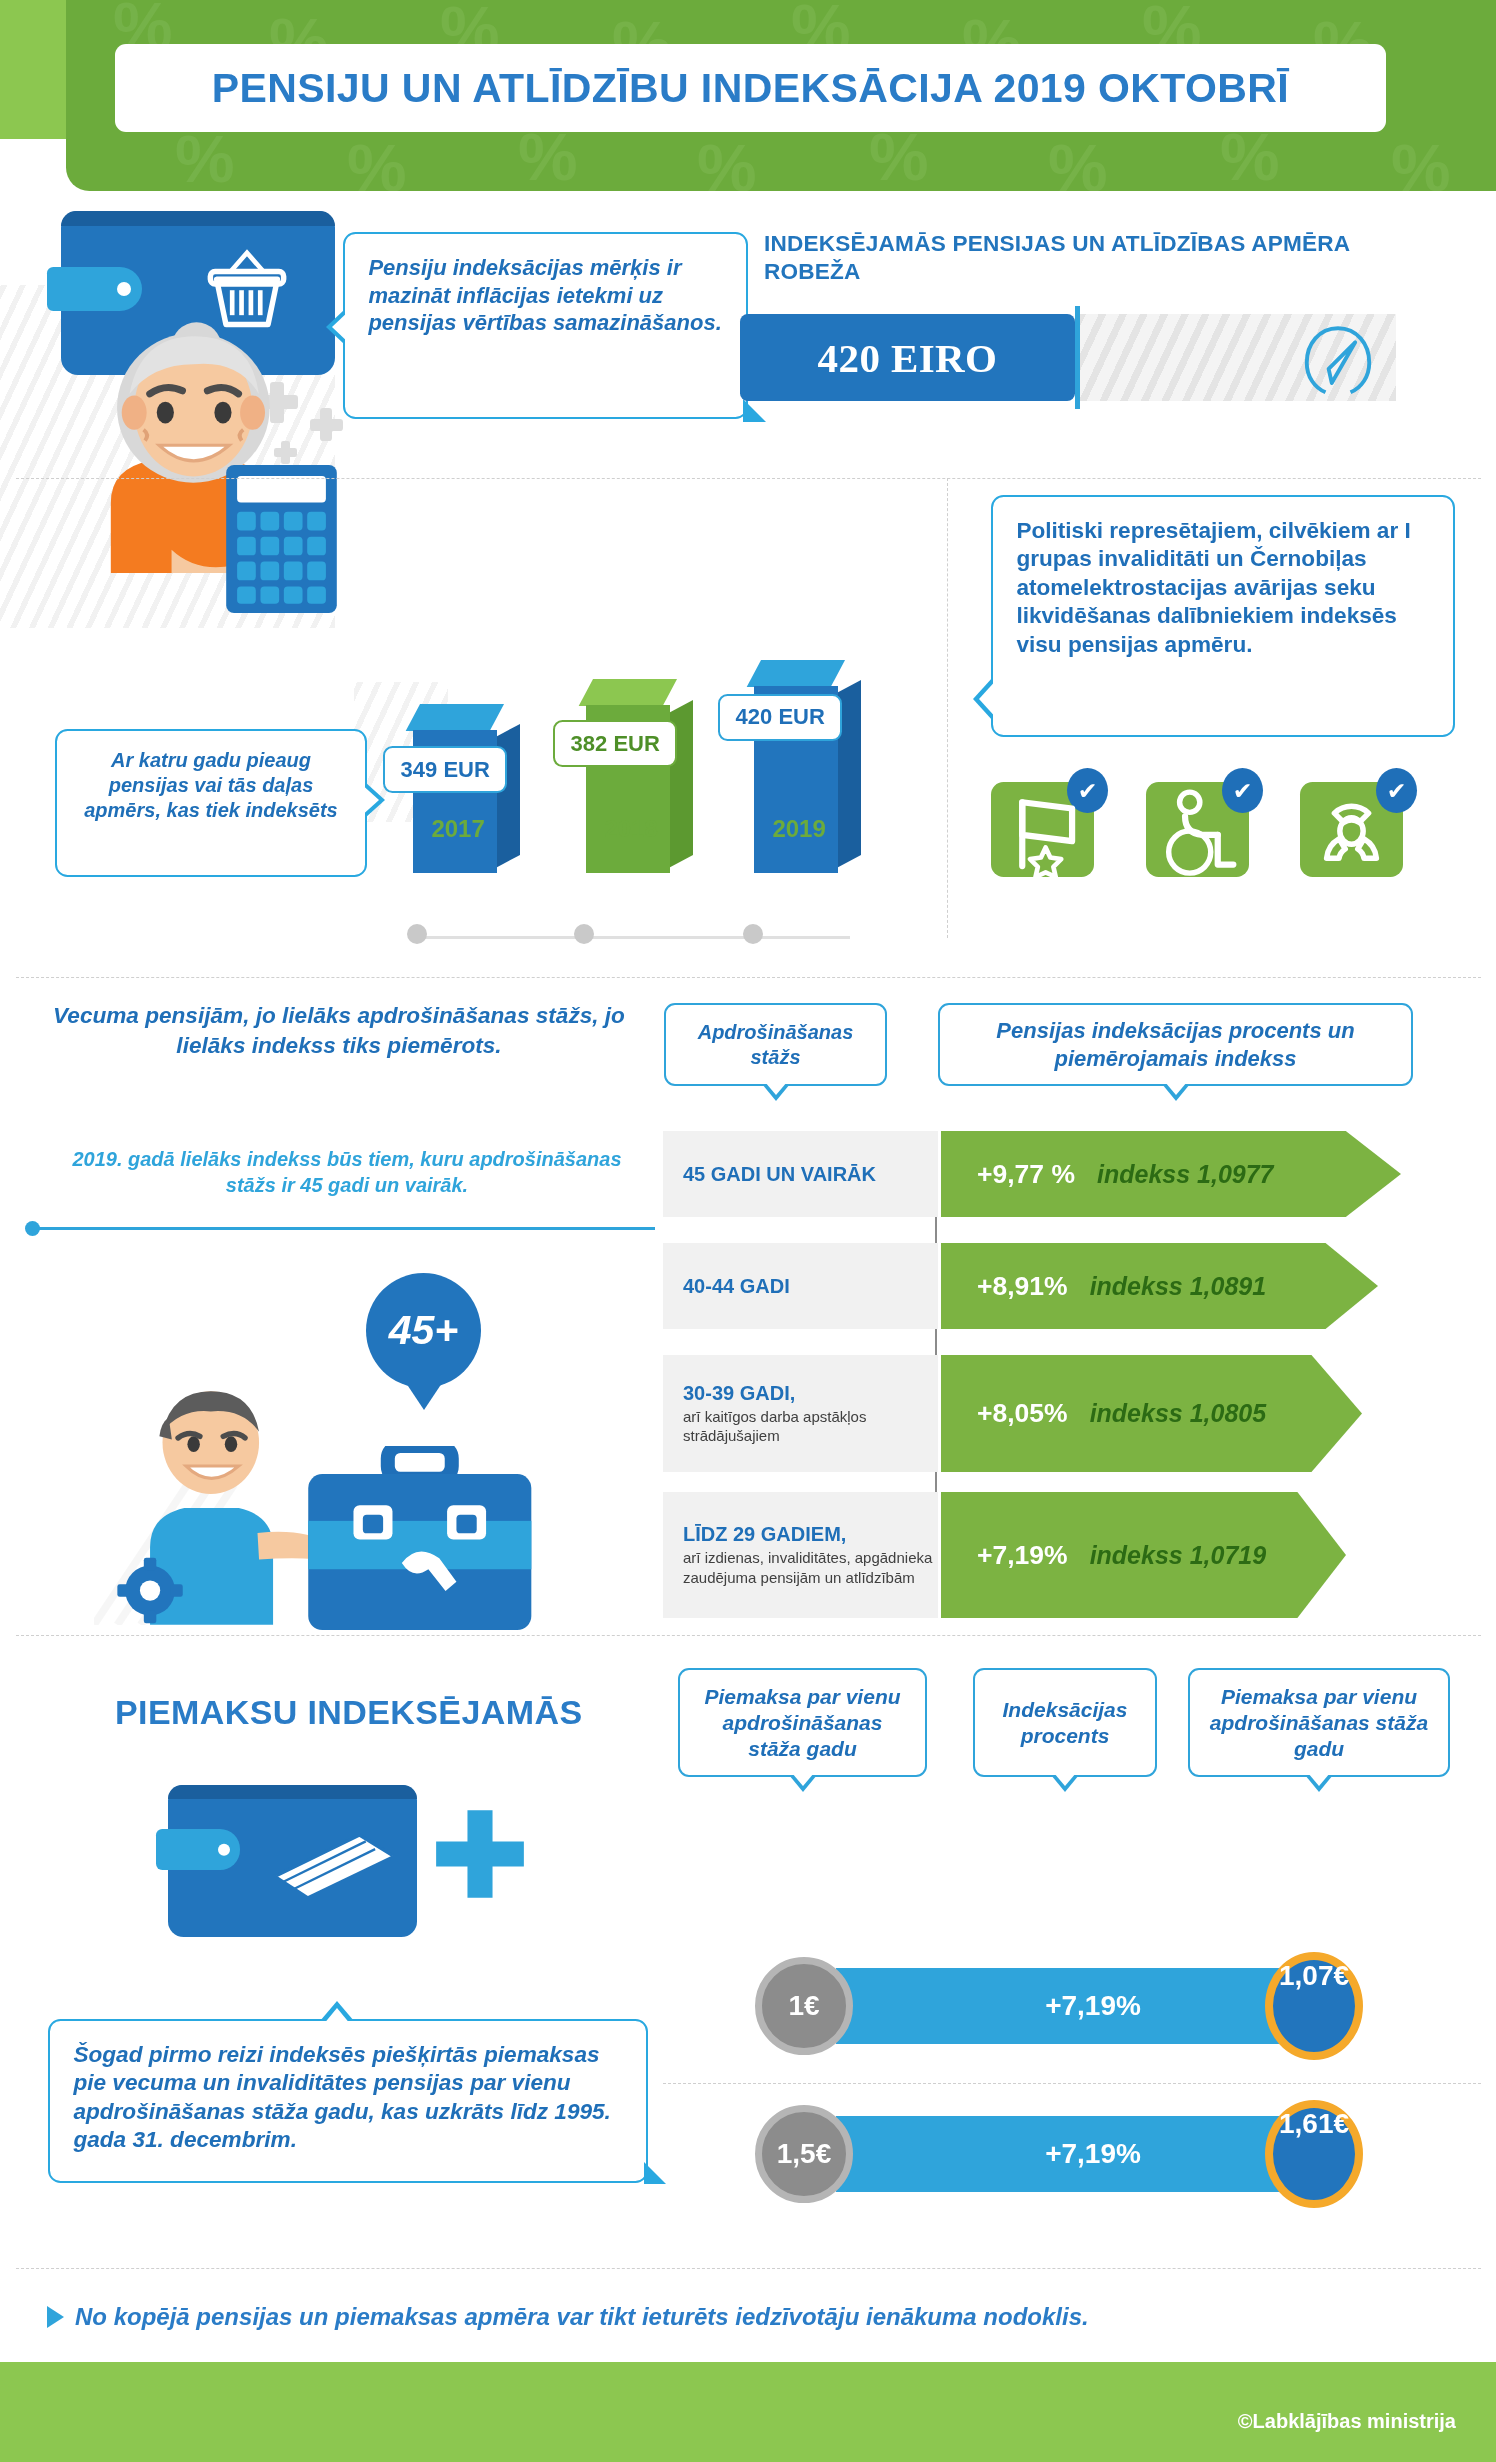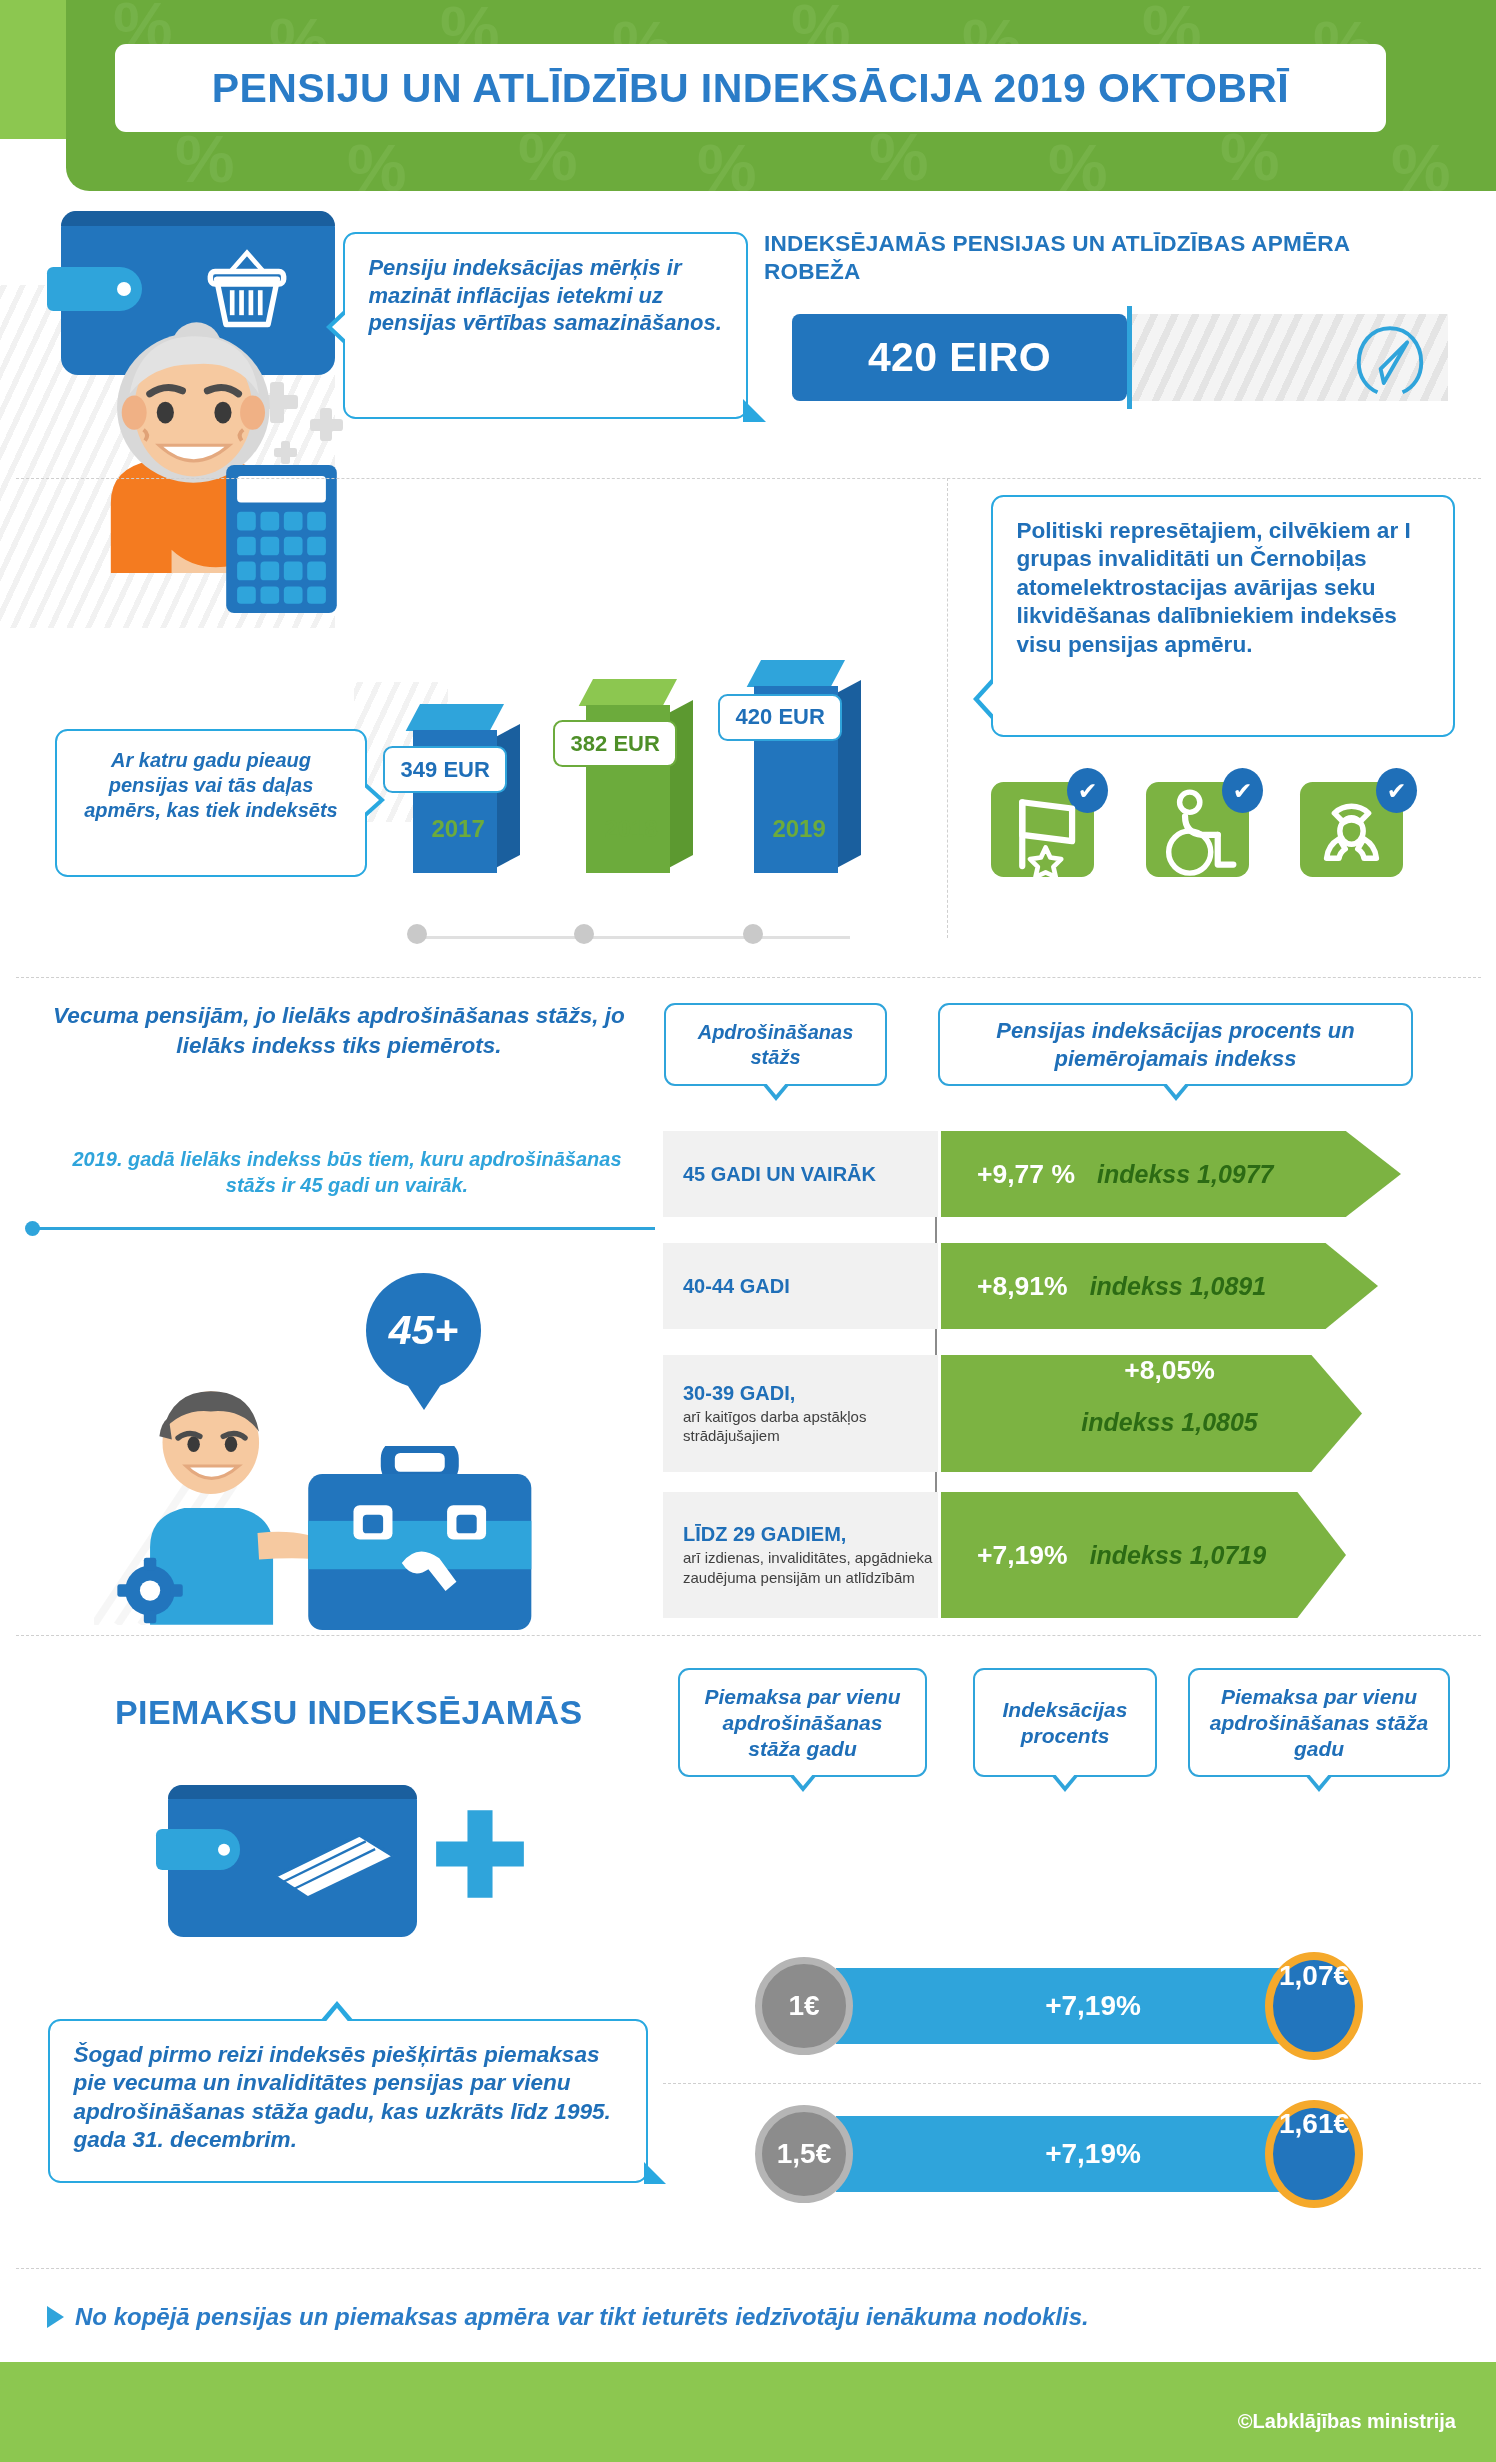--- a/index.html
+++ b/index.html
@@ -121,22 +121,22 @@
   .plus-grey { position: absolute; background: #dddddd; }
 
   
   .limit-title {
     position: absolute; left: 764px; top: 39px; width: 670px;
     text-align: left;
     color: #2275bd; font-size: 22.6px; font-weight: 800; line-height: 1.25;
     letter-spacing: 0.2px;
   }
   .limit-bar-wrap {
-    position: absolute; left: 792px; top: 123px;
-    width: 656px; height: 87px;
+    position: absolute; left: 740px; top: 123px;
+    width: 656px; height: 87px; font-family: Liberation Serif, serif;
   }
   .limit-bar-fill {
     position: absolute; left: 0; top: 0; width: 335px; height: 87px;
     background: #2275bd; border-radius: 7.8px;
     display: flex; align-items: center; justify-content: center;
   }
   .limit-bar-fill span {
     color: #ffffff; font-size: 41px; font-weight: 800; letter-spacing: 0.4px;
   }
   .limit-bar-rest {
@@ -637,21 +637,21 @@
         <span class="pct-v">+8,91%</span>
         <span class="idx">indekss 1,0891</span>
       </div>
     </div>
 
     <div class="stage-row" style="left:663px; top:377px; width:795px; height:117px;">
       <div class="stage-left">
         <div class="t1">30-39 GADI,</div>
         <div class="t2">arī kaitīgos darba apstākļos strādājušajiem</div>
       </div>
-      <div class="stage-arrow" style="width:421px; clip-path: polygon(0 0, 88% 0, 100% 50%, 88% 100%, 0 100%); flex-direction: column;">
+      <div class="stage-arrow" style="width:421px; clip-path: polygon(0 0, 88% 0, 100% 50%, 88% 100%, 0 100%);">
         <span class="pct-v">+8,05%</span>
         <span class="idx">indekss 1,0805</span>
       </div>
     </div>
 
     <div class="stage-row" style="left:663px; top:514px; width:795px; height:126px;">
       <div class="stage-left">
         <div class="t1">LĪDZ 29 GADIEM,</div>
         <div class="t2">arī izdienas, invaliditātes, apgādnieka zaudējuma pensijām un atlīdzībām</div>
       </div>

